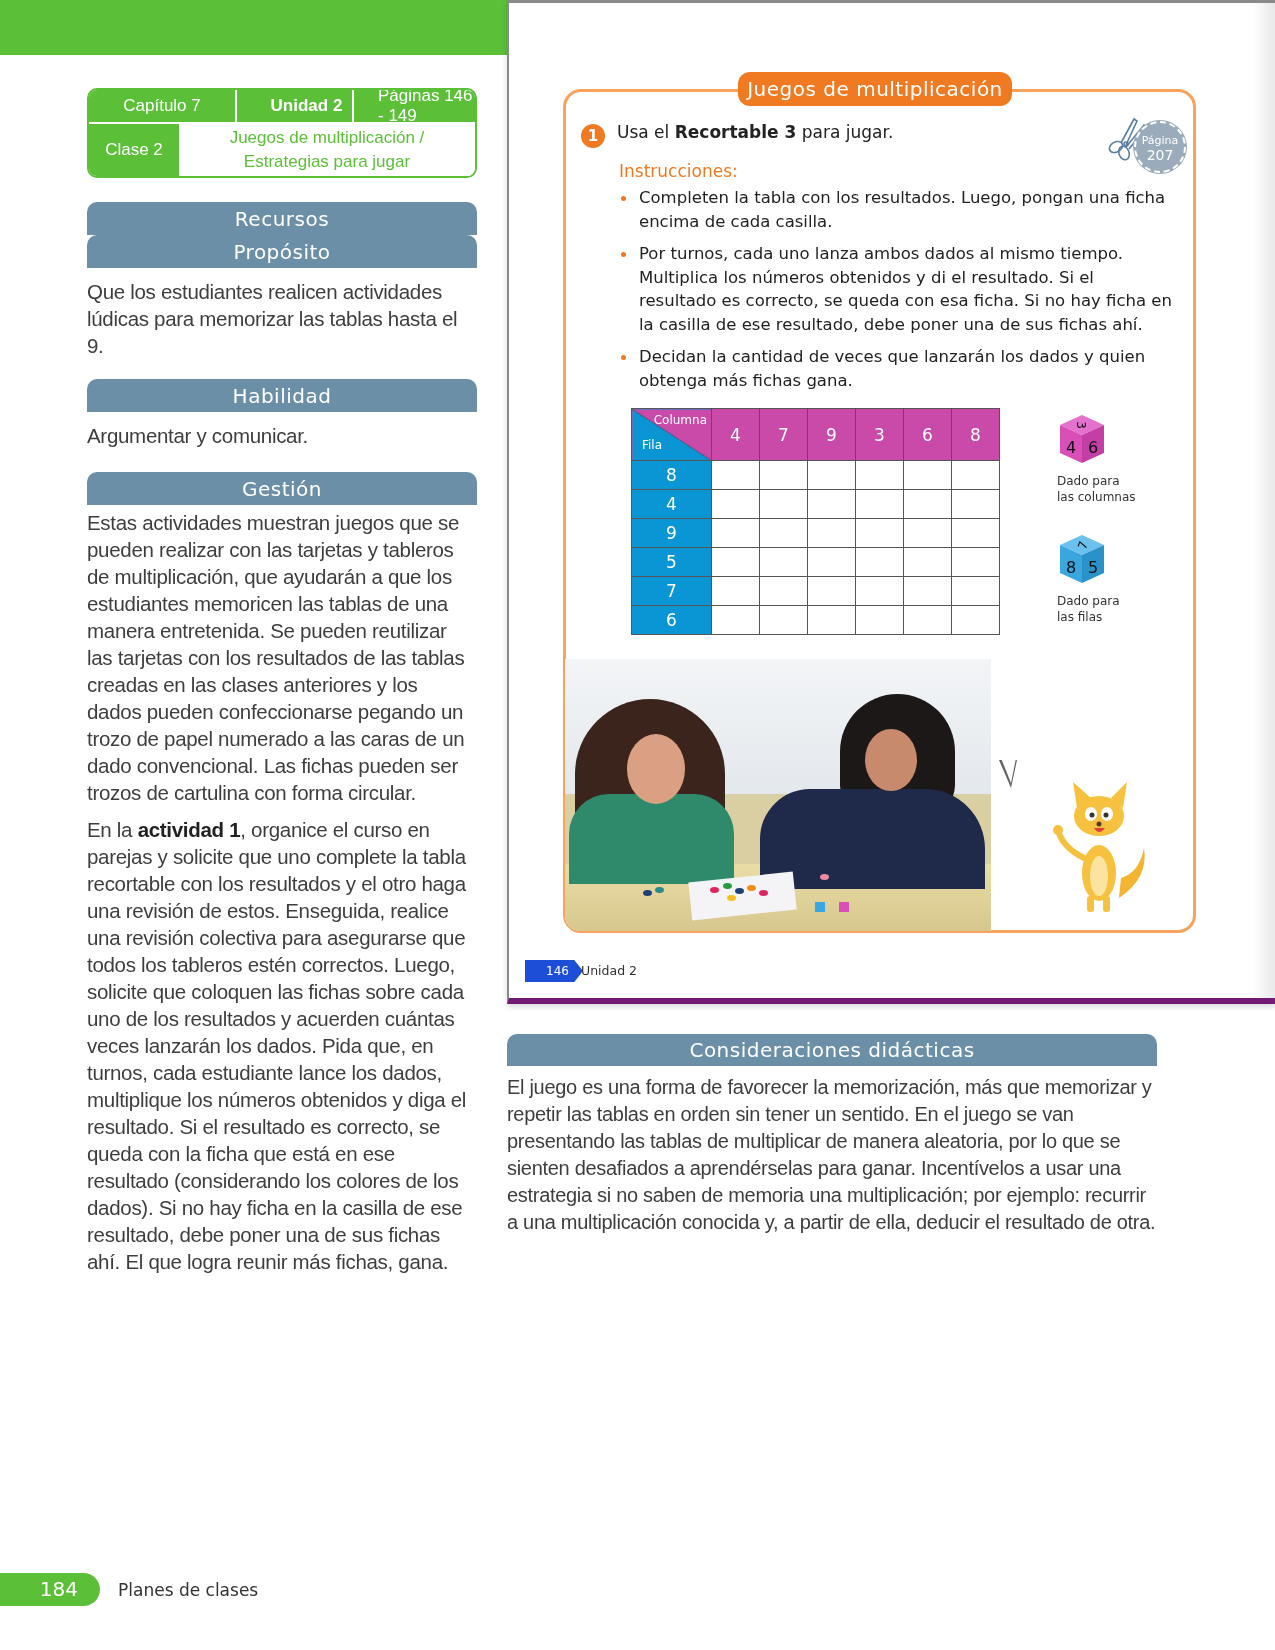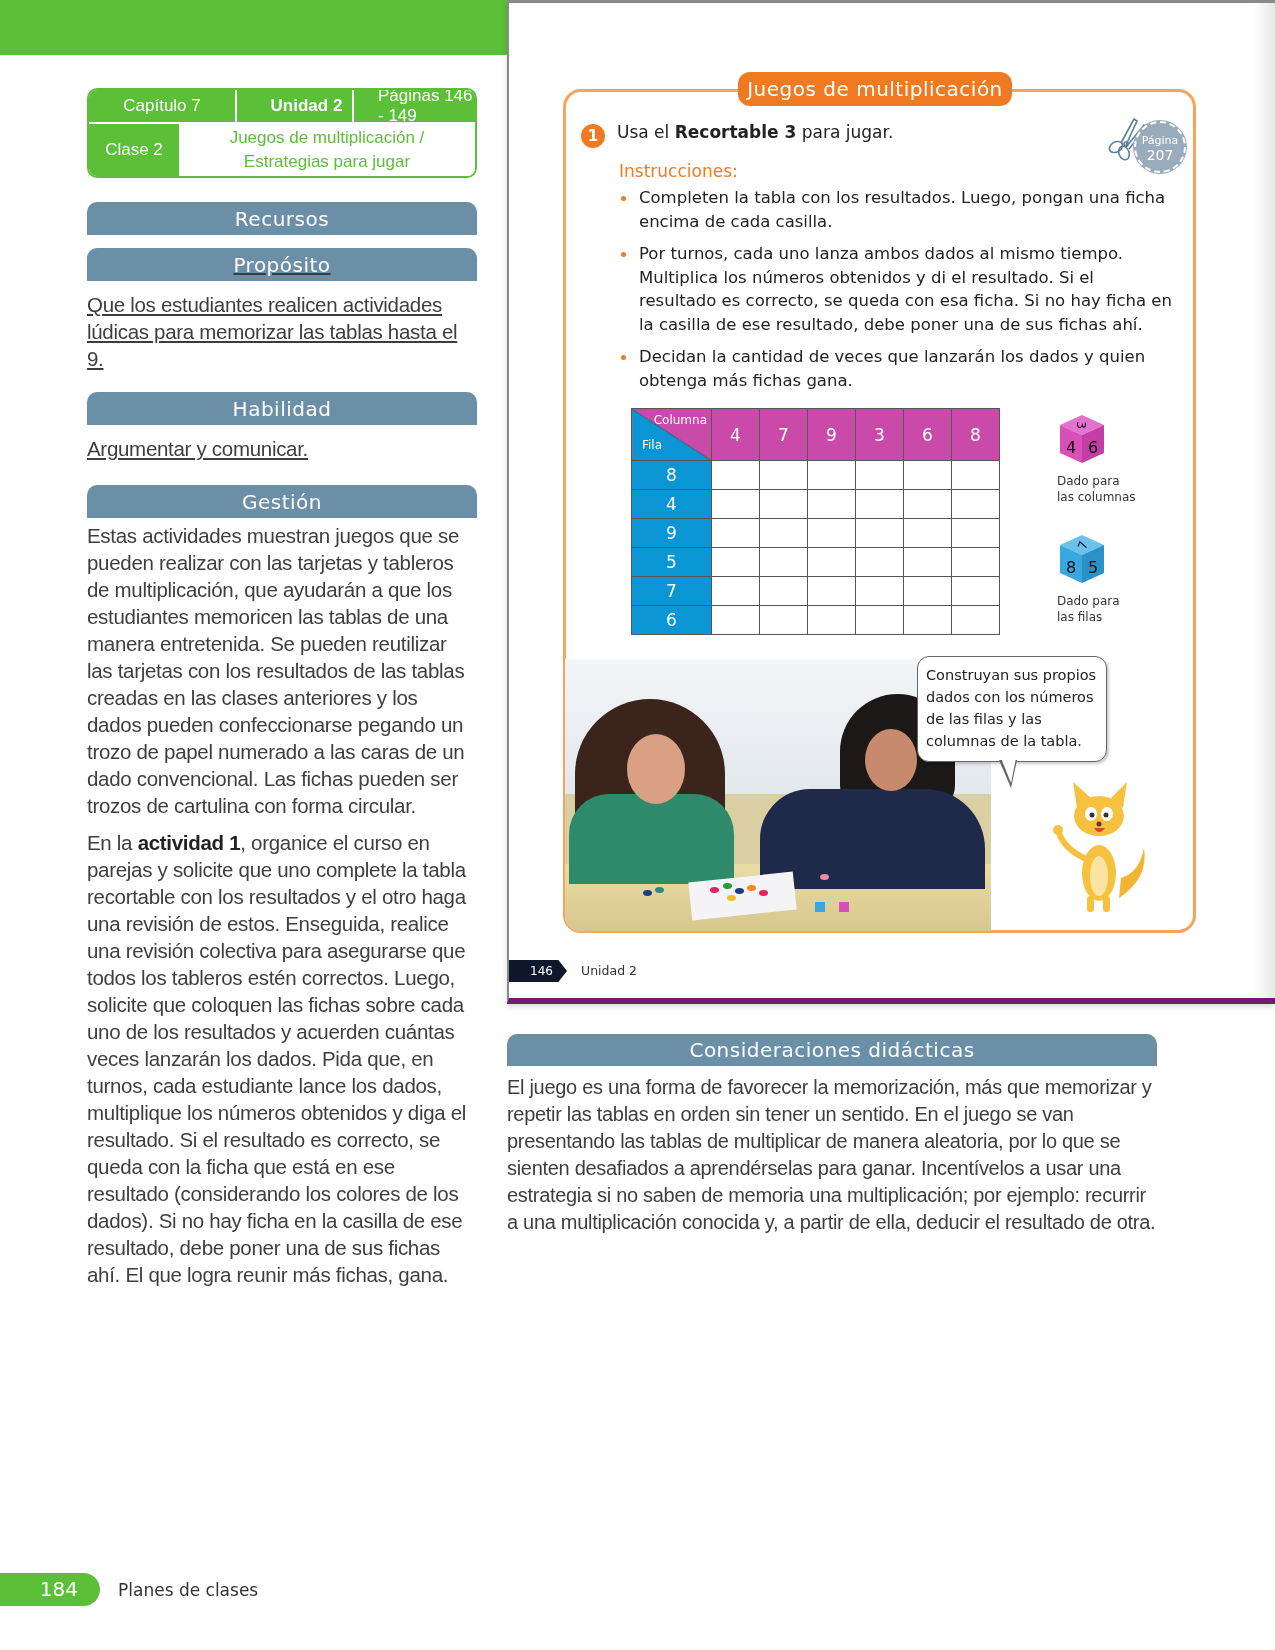--- a/index.html
+++ b/index.html
@@ -73,21 +73,21 @@
   .photo .girl2-body { position: absolute; left: 195px; top: 130px; width: 225px; height: 100px; border-radius: 50px 60px 0 0; background: #1f2a4a; }
   .photo .board { position: absolute; left: 125px; top: 218px; width: 105px; height: 38px; background: #f4f4f6; transform: rotate(-6deg); }
   .photo .chip { position: absolute; width: 9px; height: 6px; border-radius: 50%; }
 
   
   .bubble { position: absolute; left: 408px; top: 653px; width: 190px; height: 106px; border: 1.5px solid #666; border-radius: 12px; background: #fff; padding: 7px 8px; font-size: 14.5px; line-height: 22px; color: #222; box-shadow: 2px 2px 3px rgba(0,0,0,0.2); z-index: 3; }
   .bubble-tail { position: absolute; left: 490px; top: 757px; width: 0; height: 0; border-left: 12px solid transparent; border-right: 6px solid transparent; border-top: 28px solid #666; z-index: 3; }
   .bubble-tail::after { content: ""; position: absolute; left: -10px; top: -30px; border-left: 10px solid transparent; border-right: 5px solid transparent; border-top: 25px solid #fff; }
   .fox { position: absolute; left: 540px; top: 775px; width: 110px; height: 140px; }
 
-  .book-footer-num { position: absolute; left: 0; top: 957px; width: 58px; height: 22px; background: #0f172a; color: #fff; font-size: 12px; line-height: 22px; text-align: right; padding-right: 14px; clip-path: polygon(0 0, 85% 0, 100% 50%, 85% 100%, 0 100%); }
+  .book-footer-num { position: absolute; left: 16px; top: 957px; width: 58px; height: 22px; background: #1d4ed8; color: #fff; font-size: 12px; line-height: 22px; text-align: right; padding-right: 14px; clip-path: polygon(0 0, 85% 0, 100% 50%, 85% 100%, 0 100%); }
   .book-footer-label { position: absolute; left: 72px; top: 960px; font-size: 12.5px; color: #333; }
 
   
   .consid { position: absolute; left: 507px; top: 1034px; width: 650px; }
   .consid .sec-header { height: 32px; line-height: 33px; }
   .consid .body-text { margin-top: 8px; font-size: 20px; line-height: 27px; }
 
   
   .page-footer-num { position: absolute; left: 0; top: 1573px; width: 100px; height: 33px; background: #5bbf38; color: #fff; border-radius: 0 17px 17px 0; font-size: 20px; line-height: 33px; text-align: right; padding-right: 22px; font-family: "DejaVu Sans", sans-serif; }
   .page-footer-label { position: absolute; left: 118px; top: 1580px; font-size: 17px; color: #333; font-family: "DejaVu Sans", sans-serif; }
@@ -110,28 +110,28 @@
         <span>Juegos de multiplicación /</span>
         <span>Estrategias para jugar</span>
       </div>
     </div>
   </div>
 
   <div style="margin-top:24px;">
     <div class="sec-header">Recursos</div>
   </div>
 
-  <div style="margin-top:13px;text-decoration:underline;">
+  <div style="">
     <div class="sec-header">Propósito</div>
     <p class="body-text" style="margin-top:10px;">Que los estudiantes realicen actividades lúdicas para memorizar las tablas hasta el 9.</p>
   </div>
 
   <div style="margin-top:20px;">
     <div class="sec-header">Habilidad</div>
-    <p class="body-text" style="margin-top:10px;text-decoration:underline;">Argumentar y comunicar.</p>
+    <p class="body-text" style="margin-top:10px;">Argumentar y comunicar.</p>
   </div>
 
   <div style="margin-top:23px;">
     <div class="sec-header">Gestión</div>
     <p class="body-text" style="margin-top:4px;">Estas actividades muestran juegos que se pueden realizar con las tarjetas y tableros de multiplicación, que ayudarán a que los estudiantes memoricen las tablas de una manera entretenida. Se pueden reutilizar las tarjetas con los resultados de las tablas creadas en las clases anteriores y los dados pueden confeccionarse pegando un trozo de papel numerado a las caras de un dado convencional. Las fichas pueden ser trozos de cartulina con forma circular.</p>
     <p class="body-text" style="margin-top:10px;"><span>En la </span><span class="bold">actividad 1</span><span>, organice el curso en parejas y solicite que uno complete la tabla recortable con los resultados y el otro haga una revisión de estos. Enseguida, realice una revisión colectiva para asegurarse que todos los tableros estén correctos. Luego, solicite que coloquen las fichas sobre cada uno de los resultados y acuerden cuántas veces lanzarán los dados. Pida que, en turnos, cada estudiante lance los dados, multiplique los números obtenidos y diga el resultado. Si el resultado es correcto, se queda con la ficha que está en ese resultado (considerando los colores de los dados). Si no hay ficha en la casilla de ese resultado, debe poner una de sus fichas ahí. El que logra reunir más fichas, gana.</span></p>
   </div>
 </div>
 
 <div class="book-page">
@@ -276,21 +276,20 @@
     <div class="chip" style="left:182px; top:226px; background:#f08a1a;"></div>
     <div class="chip" style="left:194px; top:231px; background:#e0245e;"></div>
     <div class="chip" style="left:162px; top:236px; background:#f0c020;"></div>
     <div class="chip" style="left:78px; top:231px; background:#1c3f7a;"></div>
     <div class="chip" style="left:90px; top:228px; background:#2a8a8a;"></div>
     <div class="chip" style="left:255px; top:215px; background:#f08aa0;"></div>
     <div style="position:absolute; left:250px; top:243px; width:10px; height:10px; background:#3aa6e0;"></div>
     <div style="position:absolute; left:274px; top:243px; width:10px; height:10px; background:#d94fb8;"></div>
   </div>
 
-  <div class="bubble book-font">Construyan sus propios dados con los números de las filas y las columnas de la tabla.</div>
   <div class="bubble-tail"></div>
 
   <svg class="fox" viewBox="0 0 110 140">
     <path d="M70 120 Q100 100 95 70 Q90 95 72 100 Z" fill="#f2b431"></path>
     <ellipse cx="50" cy="95" rx="17" ry="28" fill="#f5c13f"></ellipse>
     <ellipse cx="50" cy="98" rx="9" ry="20" fill="#fbe3a0"></ellipse>
     <rect x="38" y="118" width="7" height="16" rx="3" fill="#f5c13f"></rect>
     <rect x="54" y="118" width="7" height="16" rx="3" fill="#f5c13f"></rect>
     <path d="M35 80 Q15 70 10 55" stroke="#f5c13f" stroke-width="6" fill="none" stroke-linecap="round"></path>
     <circle cx="9" cy="52" r="5" fill="#f5c13f"></circle>

